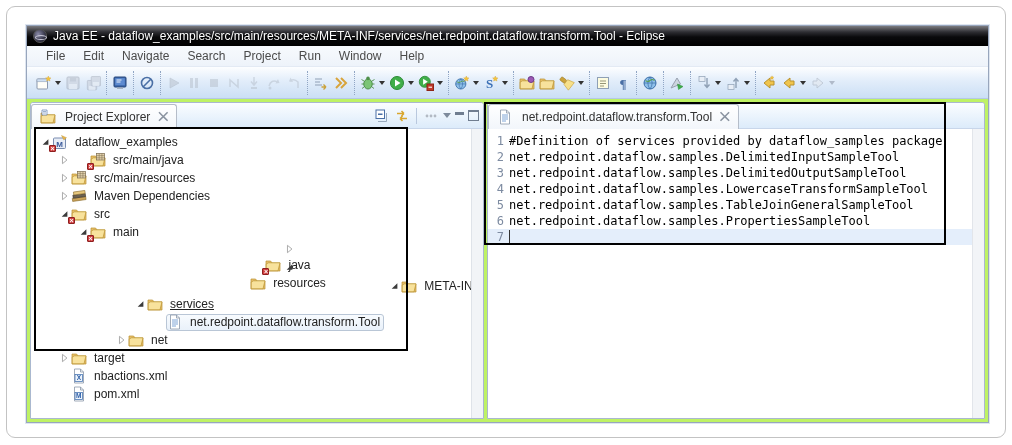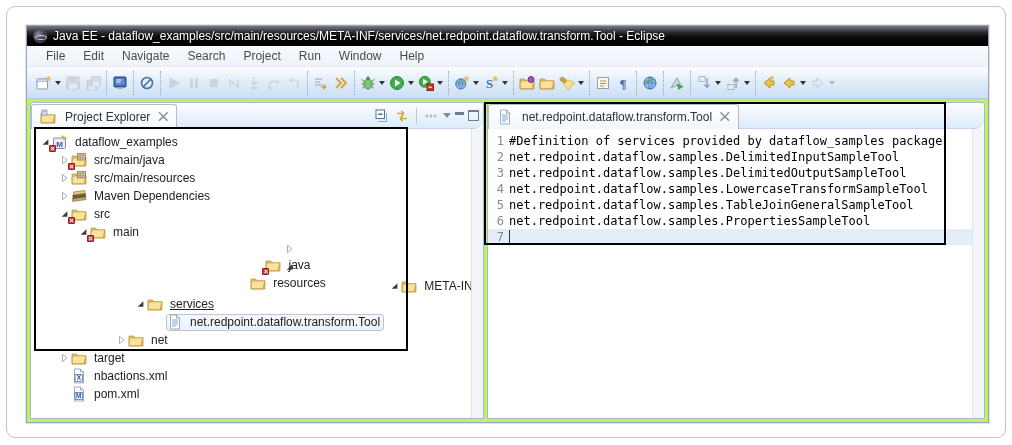--- a/index.html
+++ b/index.html
@@ -29,21 +29,21 @@
   .tbtn.disabled{opacity:.55;}
   .caret{width:0;height:0;border-left:3.5px solid transparent;border-right:3.5px solid transparent;
     border-top:4px solid #333;margin-left:3px;}
   .tbtn.disabled .caret{border-top-color:#8a93a3;}
   
   .main{flex:1;display:flex;padding:3px;gap:3px;overflow:hidden;}
   .pane{background:#fff;border:1px solid #aab8cf;border-radius:3px 3px 0 0;display:flex;flex-direction:column;overflow:hidden;}
   .pane.explorer{width:452px;flex:0 0 auto;}
   .pane.editor{flex:1;}
   .pane-tabbar{height:25px;background:linear-gradient(180deg,#fbfdff,#dcebfa);border-bottom:1px solid #c8d6ea;
-    display:flex;flex:0 0 auto;border-radius:9px;}
+    display:flex;flex:0 0 auto;}
   .ptab{display:flex;align-items:center;gap:5px;height:24px;padding:0 8px;margin-top:1px;
     background:linear-gradient(180deg,#ffffff,#f2f6fb);border:1px solid #b5bdc9;border-bottom:none;
     border-radius:3px 3px 0 0;font-size:12px;color:#333;}
   .ptab .close{color:#8a93a0;font-size:12px;font-weight:bold;margin-left:3px;cursor:pointer;}
   .pane-tools{margin-left:auto;display:flex;align-items:center;gap:4px;padding-right:4px;}
   .pane-tools .pt{display:flex;align-items:center;}
   .pane-tools .sep{width:1px;height:16px;background:#b9c8de;margin:0 2px;}
   .chev{width:0;height:0;border-left:4px solid transparent;border-right:4px solid transparent;border-top:5px solid #7e8b9c;
     border-top-color:#7e8b9c;}
   .minbox{width:9px;height:3px;background:#6f7d90;margin-top:-5px;}
@@ -463,21 +463,21 @@
                   <svg viewBox="0 0 16 16" width="16" height="16" xmlns="http://www.w3.org/2000/svg">
                     <rect x="1.5" y="4" width="12" height="10.5" rx="1" fill="#e8edf6" stroke="#7a8db0"></rect>
                     <text x="7.5" y="12.5" font-size="8" text-anchor="middle" fill="#3b5a9b" font-weight="bold" font-family="sans-serif">M</text>
                     <path d="M9.5 1.5l5 2.2-2.6 2.2z" fill="#e9b64d" stroke="#b9912e" stroke-width=".4"></path>
                   </svg>
                   <span class="badge">×</span>
                 </span>
                 <span class="tlabel">dataflow_examples</span>
               </span>
             </div>
-            <div class="trow" style="padding-left: 19px;">
+            <div class="trow" style="padding-left: 19px; gap: 19px;">
               <span class="twist">
                 <svg viewBox="0 0 16 16" width="16" height="16" xmlns="http://www.w3.org/2000/svg">
                   <path d="M5.5 3.5L11 8l-5.5 4.5z" fill="#fff" stroke="#9a9a9a"></path>
                 </svg>
               </span>
               <span class="selwrap">
                 <span class="ticon">
                   <svg viewBox="0 0 16 16" width="16" height="16" xmlns="http://www.w3.org/2000/svg">
                     <path d="M1 4h4.6l1.5 2H15v8H1z" fill="#e8c06d" stroke="#b9912e" stroke-width=".7"></path>
                     <path d="M1.2 7l2.3-1.2H15l-2 8H1.2z" fill="#f8e29c" stroke="#b9912e" stroke-width=".7"></path>

